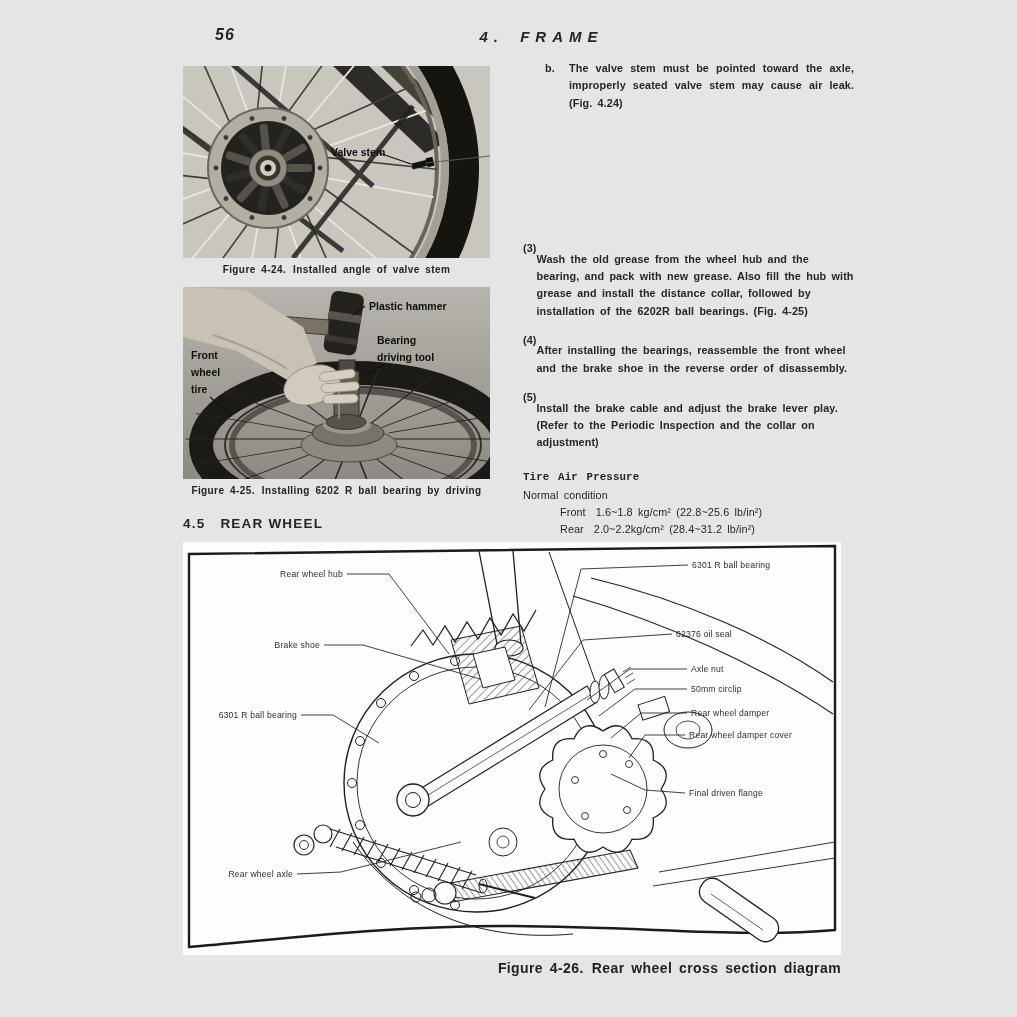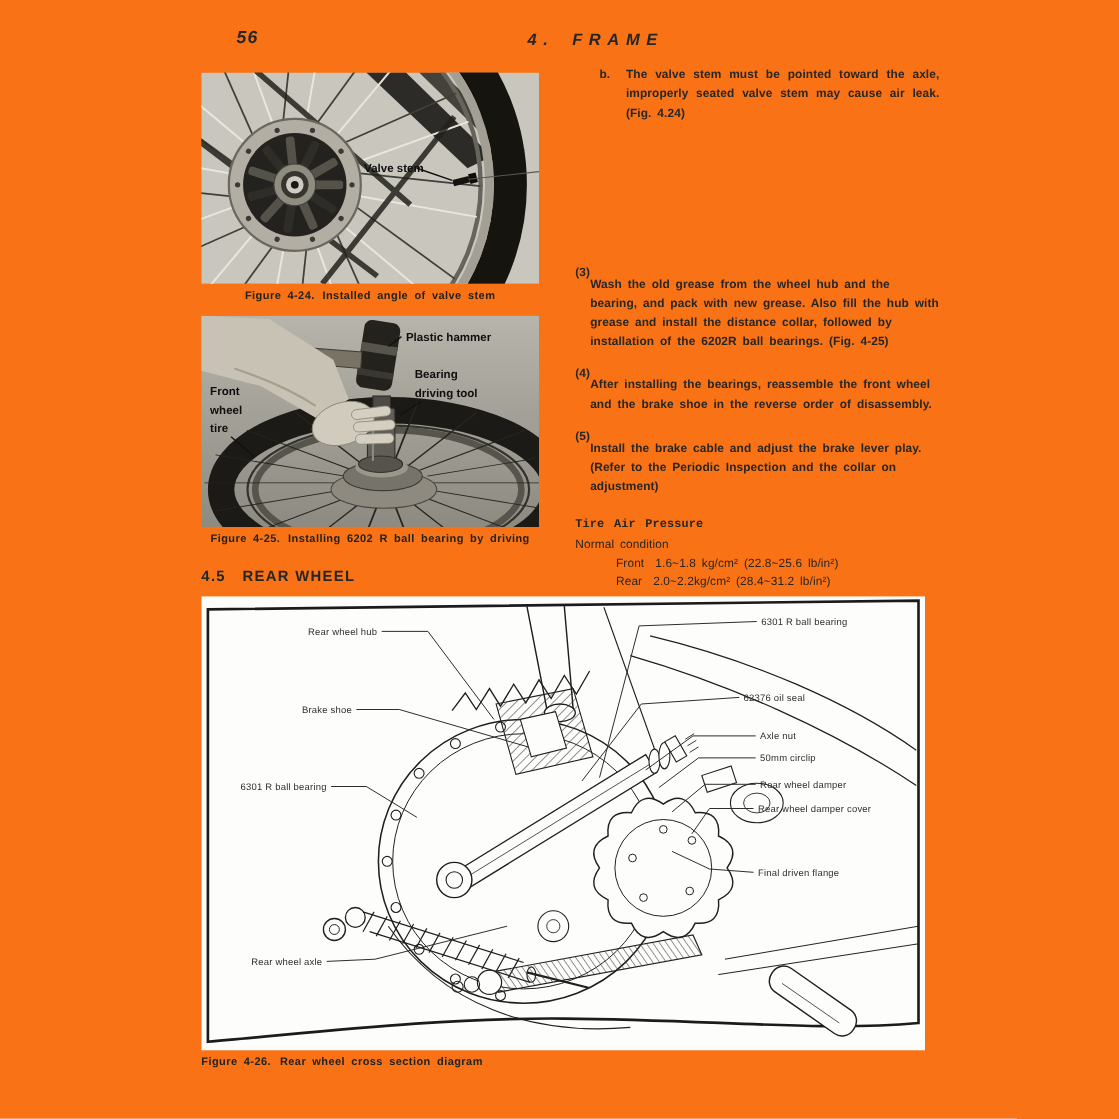--- a/index.html
+++ b/index.html
@@ -1,17 +1,17 @@
 <!DOCTYPE html>
 <html><head>
 <meta charset="utf-8">
 <style>
   html,body{margin:0;padding:0;}
   body{width:1017px;height:1017px;background:#ffffff;font-family:"Liberation Sans",sans-serif;color:#262626;position:relative;overflow:hidden;}
-  .page{position:absolute;inset:0;background:#f97316;}
+  .page{position:absolute;inset:0;background:#e5e5e5;}
 
   
   .page-num{position:absolute;left:215px;top:26px;font-size:16px;font-weight:bold;font-style:italic;letter-spacing:1px;}
   .chapter{position:absolute;left:0;top:28px;width:1017px;text-align:center;font-size:15px;font-weight:bold;font-style:italic;letter-spacing:6px;word-spacing:6px;padding-left:33px;}
 
   
   .leftcol{position:absolute;left:183px;top:66px;width:370px;}
   .photo{width:307px;height:192px;display:block;}
   .caption{width:307px;text-align:center;font-size:10px;font-weight:bold;color:#222;margin-top:6px;letter-spacing:.4px;word-spacing:2.5px;}
   .caption .cap-label{margin-right:7px;}
@@ -32,21 +32,21 @@
   .tire .t-cond{font-weight:normal;}
   .tire .t-row{font-weight:normal;padding-left:37px;}
   .tire .t-row .t-label{margin-right:10px;}
 
   
   .sec-heading{position:absolute;left:183px;top:516px;font-size:13.5px;font-weight:bold;letter-spacing:1.2px;}
   .sec-heading .sec-num{margin-right:15px;}
 
   
   .fig26-wrap{position:absolute;left:183px;top:542px;width:658px;height:413px;}
-  .cap26{position:absolute;left:183px;top:960px;width:658px;text-align:left;font-size:10px;font-weight:bold;letter-spacing:.4px;word-spacing:2.5px;color:#222;}
+  .cap26{position:absolute;left:183px;top:960px;width:658px;text-align:right;font-size:14px;font-weight:bold;letter-spacing:.4px;word-spacing:2.5px;color:#222;}
   .cap26 .cap-label{margin-right:8px;}
 
   .photo-label{font-size:10.5px;font-weight:bold;fill:#0e0e0c;}
   .dlabel{font-size:8.6px;fill:#2e2e2e;letter-spacing:.2px;}
   .lead{fill:none;stroke:#2a2a2a;stroke-width:.9;}
   .ln{fill:none;stroke:#1f1f1f;}
 </style>
 </head>
 <body>
 

